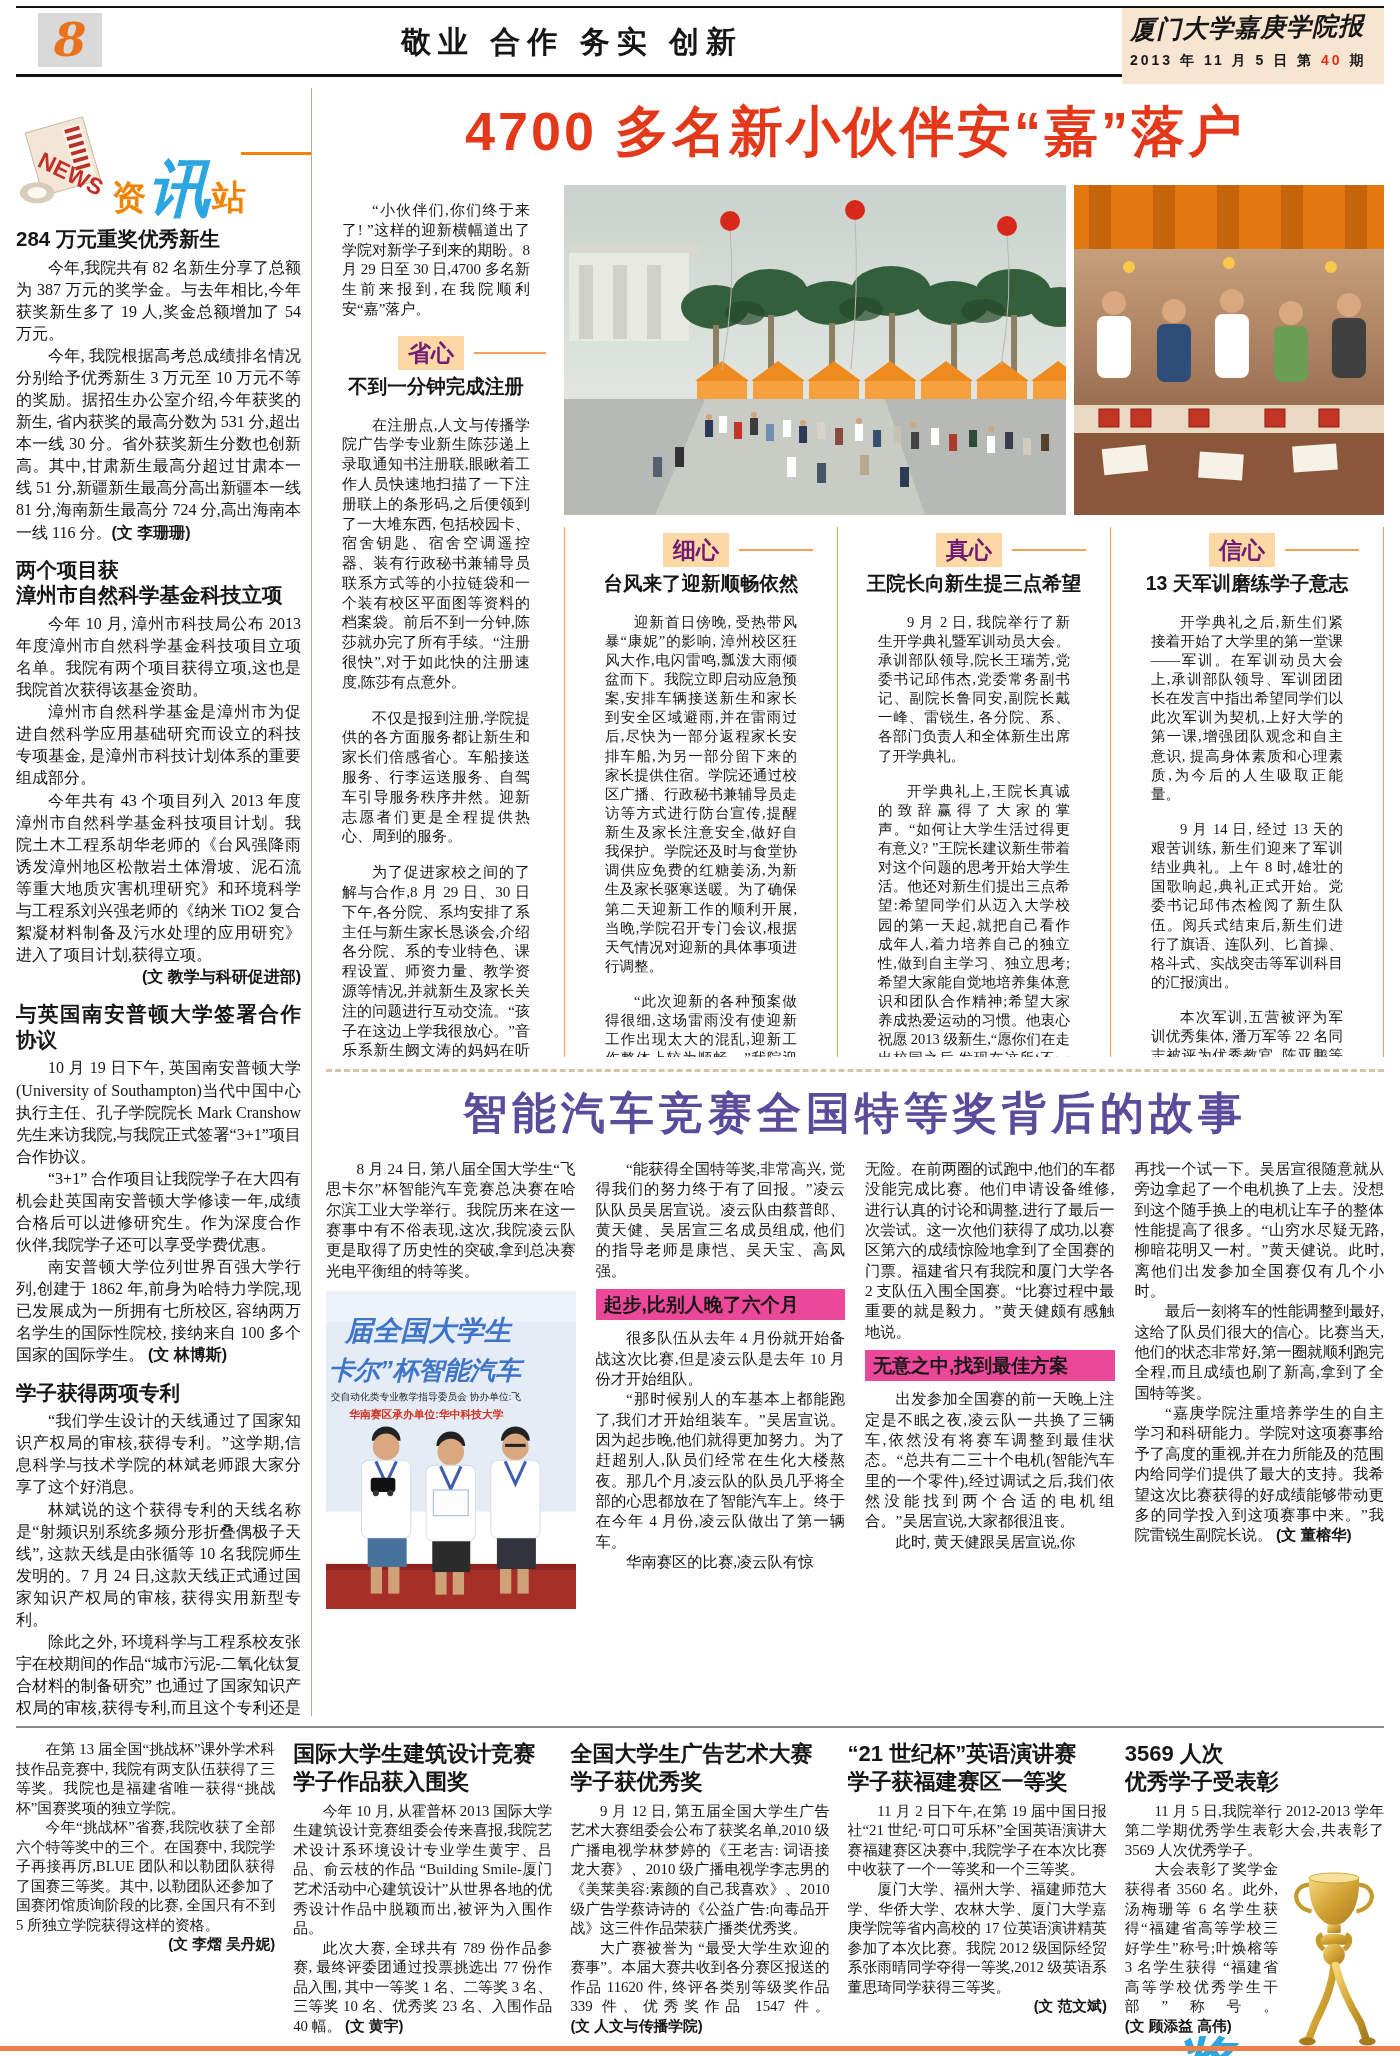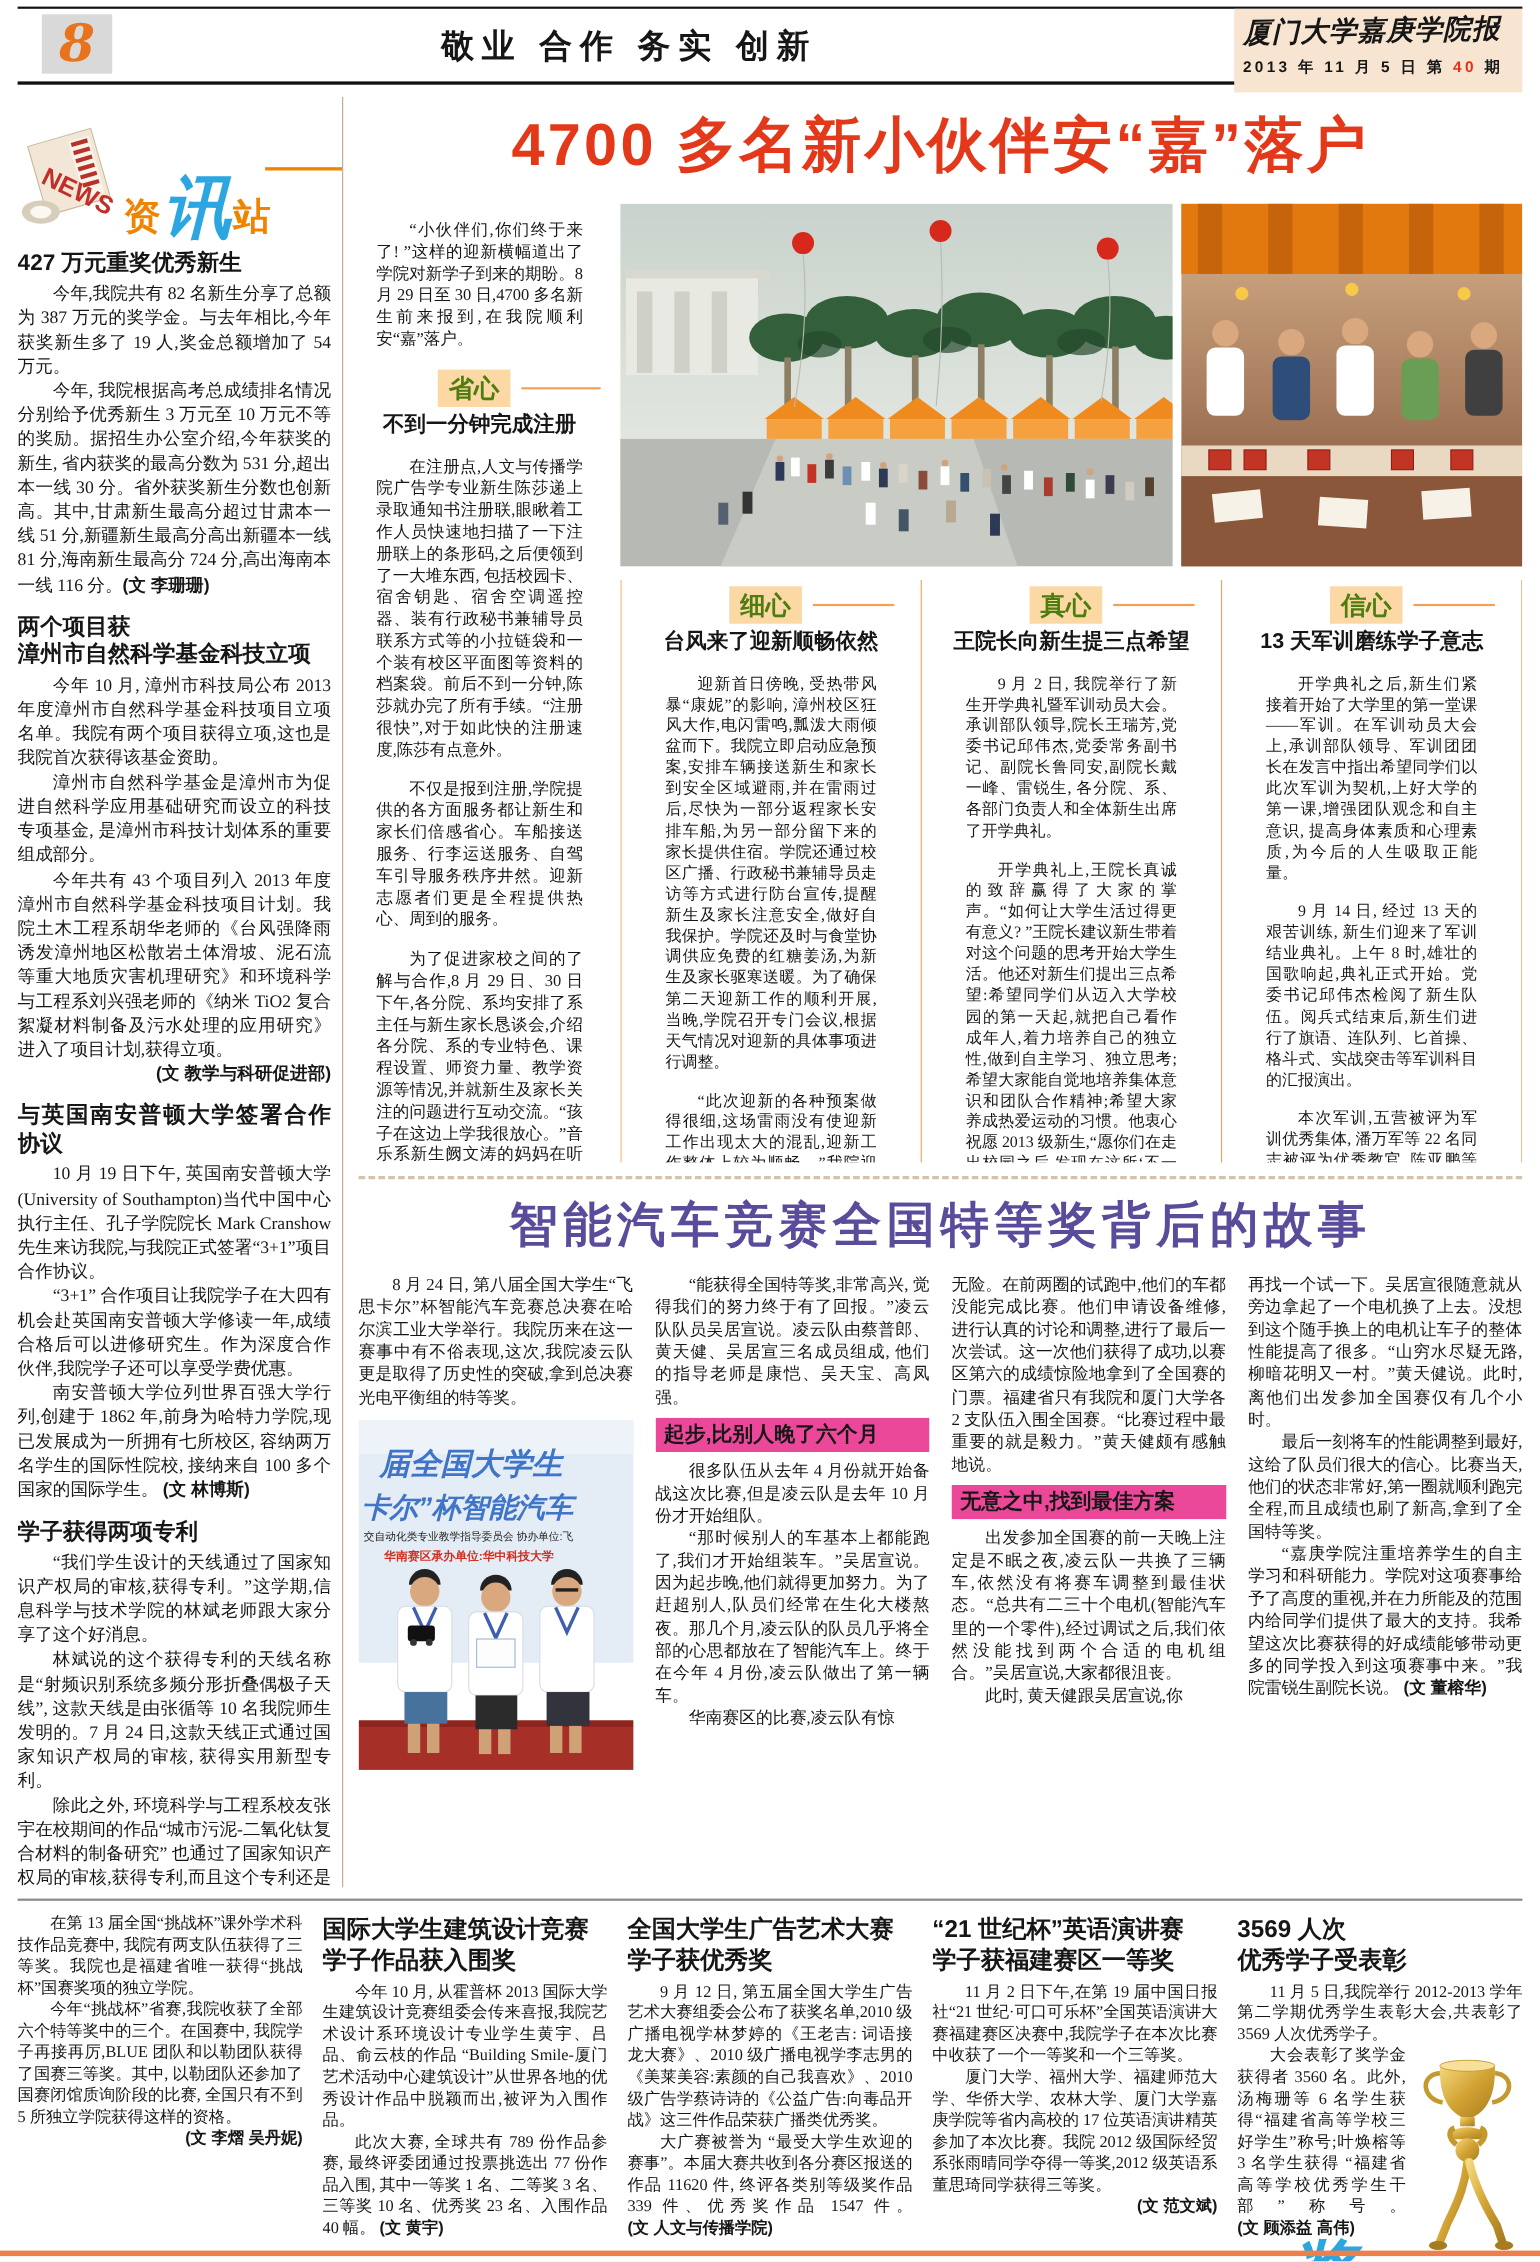--- a/index.html
+++ b/index.html
@@ -43,21 +43,21 @@
   .photo1{flex:1.62;min-width:0;}
   .photo2{flex:1;min-width:0;}
   .photos svg,.f-photo svg{display:block;width:100%;height:100%;}
   .sections{flex:1;display:flex;margin-top:12px;overflow:hidden;}
   .section-col{flex:1;min-width:0;padding:0 24px;font-size:14.5px;line-height:1.32;text-align:justify;overflow:hidden;
                border-left:1px solid #f5a055;}
   .section-col:last-child{border-right:1px solid #f5a055;}
   .badge-row{display:flex;align-items:center;margin:6px 0 4px;}
   .badge-row::before{content:"";flex:1;}
   .badge-row::after{content:"";flex:1;height:2px;background:#f5a055;margin-left:10px;}
-  .badge{background:#fbd8a4;color:#4d7c0f;font-family:"Liberation Sans",sans-serif;font-weight:bold;
+  .badge{background:#fbd8a4;color:#701a75;font-family:"Liberation Sans",sans-serif;font-weight:bold;
          font-size:23px;padding:0 10px;line-height:34px;}
   .section-sub{font-family:"Liberation Sans",sans-serif;font-weight:bold;font-size:19.5px;text-align:center;margin:2px 0 7px;}
   .dashed-sep{border:none;border-top:3px dashed #d3c3a8;margin:12px 0;}
   
   .feature-headline{text-align:center;color:#5b4b9b;font-family:"Liberation Sans",sans-serif;font-weight:900;
                     font-size:44px;letter-spacing:5px;margin:4px 0 16px;white-space:nowrap;}
   .feature-cols{display:flex;gap:20px;height:556px;overflow:hidden;}
   .f-col{flex:1;min-width:0;font-size:15.3px;line-height:1.33;text-align:justify;overflow:hidden;}
   .f-col p{margin:0;text-indent:2em;}
   .f-photo{margin-top:10px;height:318px;}
@@ -118,21 +118,21 @@
           <ellipse cx="22" cy="78" rx="18" ry="11" fill="#d8cdbb"></ellipse>
           <ellipse cx="22" cy="78" rx="10" ry="6" fill="#fbf8f1"></ellipse>
         </svg>
         <span class="logo-zi">资</span>
         <span class="logo-xun">讯</span>
         <span class="logo-zhan">站</span>
         <span class="logo-line"></span>
       </div>
 
       <article class="side-art">
-        <h3>427 万元重奖优秀新生</h3>
+        <h3>284 万元重奖优秀新生</h3>
         <p>今年,我院共有 82 名新生分享了总额为 387 万元的奖学金。与去年相比,今年获奖新生多了 19 人,奖金总额增加了 54 万元。</p>
         <p><span>今年, 我院根据高考总成绩排名情况分别给予优秀新生 3 万元至 10 万元不等的奖励。据招生办公室介绍,今年获奖的新生, 省内获奖的最高分数为 531 分,超出本一线 30 分。省外获奖新生分数也创新高。其中,甘肃新生最高分超过甘肃本一线 51 分,新疆新生最高分高出新疆本一线 81 分,海南新生最高分 724 分,高出海南本一线 116 分。</span><span class="byline">(文 李珊珊)</span></p>
       </article>
 
       <article class="side-art">
         <h3><span>两个项目获</span><br><span>漳州市自然科学基金科技立项</span></h3>
         <p>今年 10 月, 漳州市科技局公布 2013 年度漳州市自然科学基金科技项目立项名单。我院有两个项目获得立项,这也是我院首次获得该基金资助。</p>
         <p>漳州市自然科学基金是漳州市为促进自然科学应用基础研究而设立的科技专项基金, 是漳州市科技计划体系的重要组成部分。</p>
         <p>今年共有 43 个项目列入 2013 年度漳州市自然科学基金科技项目计划。我院土木工程系胡华老师的《台风强降雨诱发漳州地区松散岩土体滑坡、泥石流等重大地质灾害机理研究》和环境科学与工程系刘兴强老师的《纳米 TiO2 复合絮凝材料制备及污水处理的应用研究》进入了项目计划,获得立项。</p>
         <div class="byline-block">(文 教学与科研促进部)</div>

